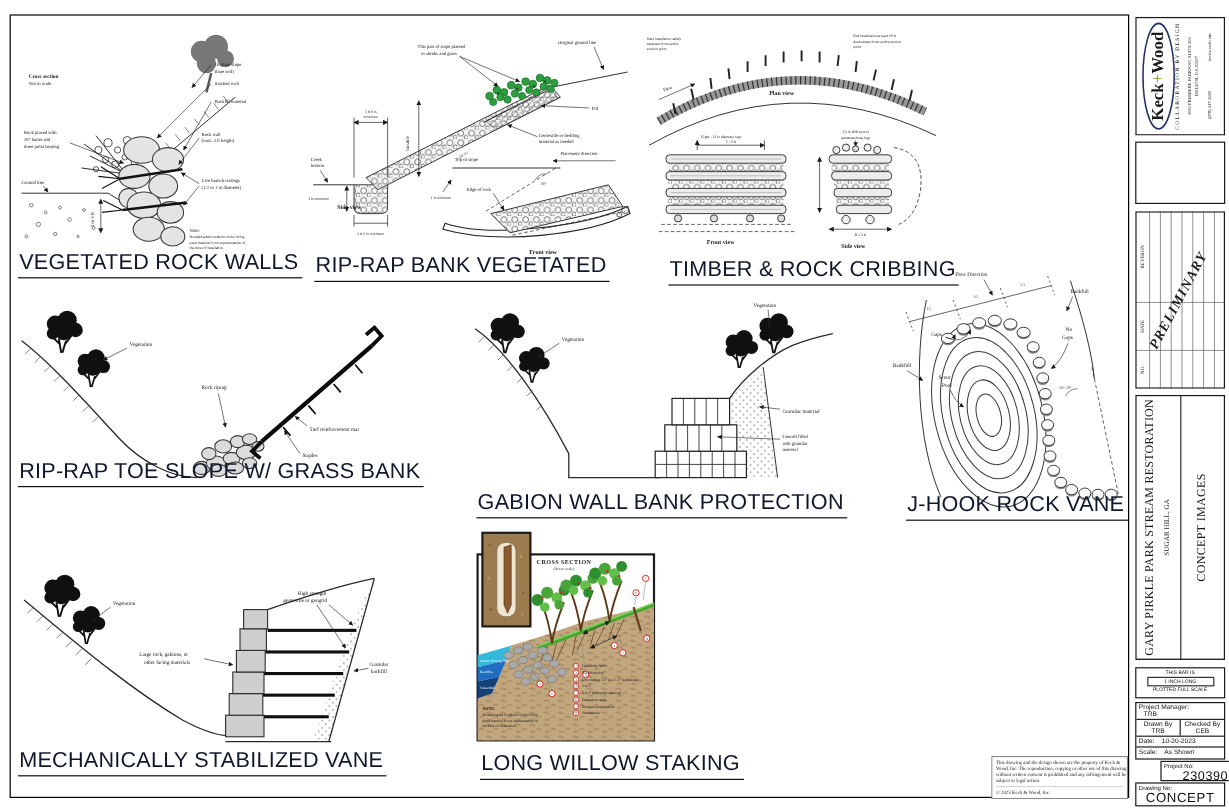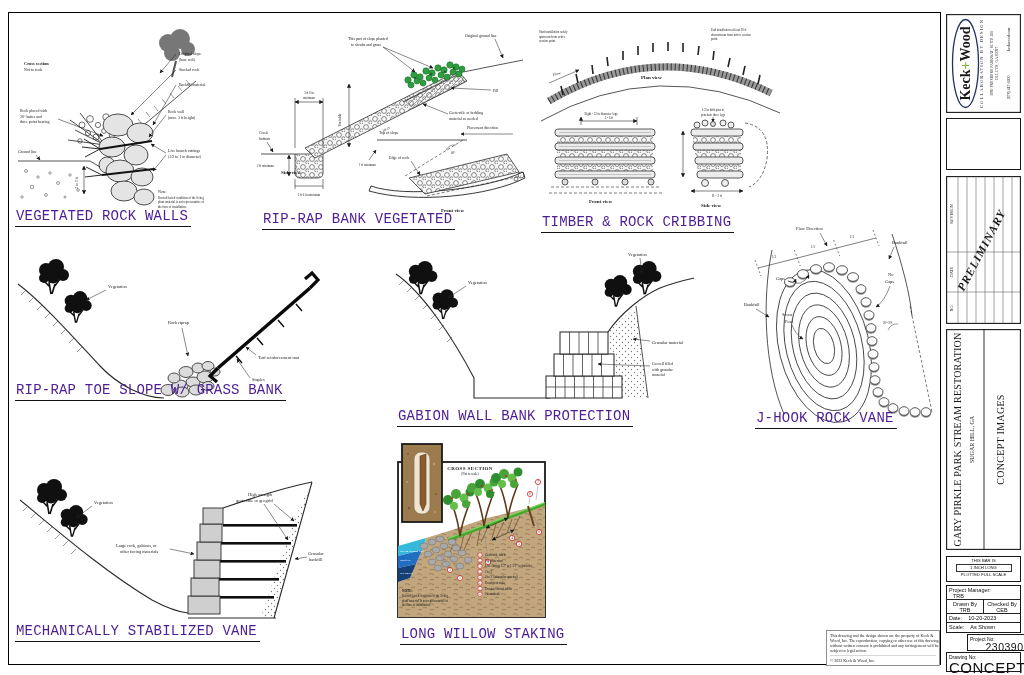--- a/index.html
+++ b/index.html
@@ -1,19 +1,19 @@
 <!DOCTYPE html>
 <html><head>
 <meta charset="utf-8">
 <style>
 *{margin:0;padding:0;box-sizing:border-box}
 html,body{width:1024px;height:675px;background:#fff;overflow:hidden}
 body{position:relative;font-family:"Liberation Sans",sans-serif;color:#111}
 #frame{position:absolute;left:8px;top:12px;width:933px;height:653px;border:1.6px solid #000}
-.dt{position:absolute;font-size:14px;letter-spacing:.2px;color:#4c1d95;border-bottom:1.5px solid #111;padding:0 3px 2px 1px;white-space:nowrap;font-family:Liberation Mono, monospace}
+.dt{position:absolute;font-size:18px;letter-spacing:.2px;color:#0f172a;border-bottom:1.5px solid #111;padding:0 3px 2px 1px;white-space:nowrap;font-family:Liberation Sans, sans-serif}
 .tb{position:absolute;border:1.1px solid #1a1a1a;background:#fff}
 svg{position:absolute}
 svg.dg{overflow:visible}
 svg text{font-family:"Liberation Serif",serif;fill:#1a1a1a}
 .an{font-size:4.4px}
 .sm{font-size:3.9px}
 .xs{font-size:3.1px}
 .anb{font-weight:bold;font-size:5px}
 .ln{stroke:#2a2a2a;stroke-width:1.1;fill:none}
 .ln2{stroke:#2a2a2a;stroke-width:.8;fill:none}
@@ -291,21 +291,21 @@
     </g>
     <path d="M62,-6 Q88,-2 84,30 Q80,52 66,58" stroke="#444" stroke-width=".8" fill="none" stroke-dasharray="3,2"></path>
     <circle cx="22" cy="54" r="3.5" fill="#eee" stroke="#333" stroke-width=".8"></circle>
       <circle cx="42" cy="54" r="3.5" fill="#eee" stroke="#333" stroke-width=".8"></circle>
     <path class="dm" d="M0,2 V48" marker-start="url(#ah)" marker-end="url(#ah)"></path>
     <path class="dm" d="M8,62 H60" marker-start="url(#ah)" marker-end="url(#ah)"></path>
     <text class="xs" x="34" y="68" text-anchor="middle">B = 2 ft</text>
     <text class="anb" x="18" y="78">Side view</text>
   </g>
 </svg>
-<div class="dt" style="left:541px;top:214px">TIMBER &amp; ROCK CRIBBING</div>
+<div class="dt" style="left:557px;top:214px">TIMBER &amp; ROCK CRIBBING</div>
 
 <svg class="dg" style="left:12px;top:258px" width="325" height="150" viewBox="0 0 325 150">
   <path class="ln" d="M6,26 C30,44 60,78 88,108 C105,126 130,140 152,140"></path>
   <path class="ht" d="M14,32 l-5,5 M22,39 l-5,5 M30,47 l-5,5 M38,55 l-5,5 M46,63 l-5,5 M54,71 l-5,5 M62,80 l-5,5 M70,89 l-5,5"></path>
   <use href="#treeblob" transform="translate(24,2)"></use>
   <use href="#treeblob" transform="translate(50,34) scale(.9)"></use>
   <text class="an" x="96" y="30">Vegetation</text>
   <path class="ld" d="M94,32 L74,42" marker-end="url(#ah)"></path>
   <g fill="#dcdcdc" stroke="#3a3a3a" stroke-width=".9">
     <ellipse cx="156" cy="132" rx="7" ry="5.5"></ellipse>
@@ -710,14 +710,14 @@
   </div>
 </div>
 
 <div class="tb" style="left:967px;top:634px;width:75px;height:17px;padding:1px 2px">
   <div style="font-size:5px">Project No:</div>
   <div class="bigval" style="margin-top:-1px">230390</div>
 </div>
 
 <div class="tb" style="left:946px;top:652px;width:75px;height:20px;padding:1px 2px">
   <div style="font-size:5px">Drawing No:</div>
-  <div class="bigval" style="font-size:15px;margin-top:-1px">CONCEPT</div>
+  <div class="bigval" style="font-size:11px;margin-top:-1px">CONCEPT</div>
 </div>
 
 </body></html>

